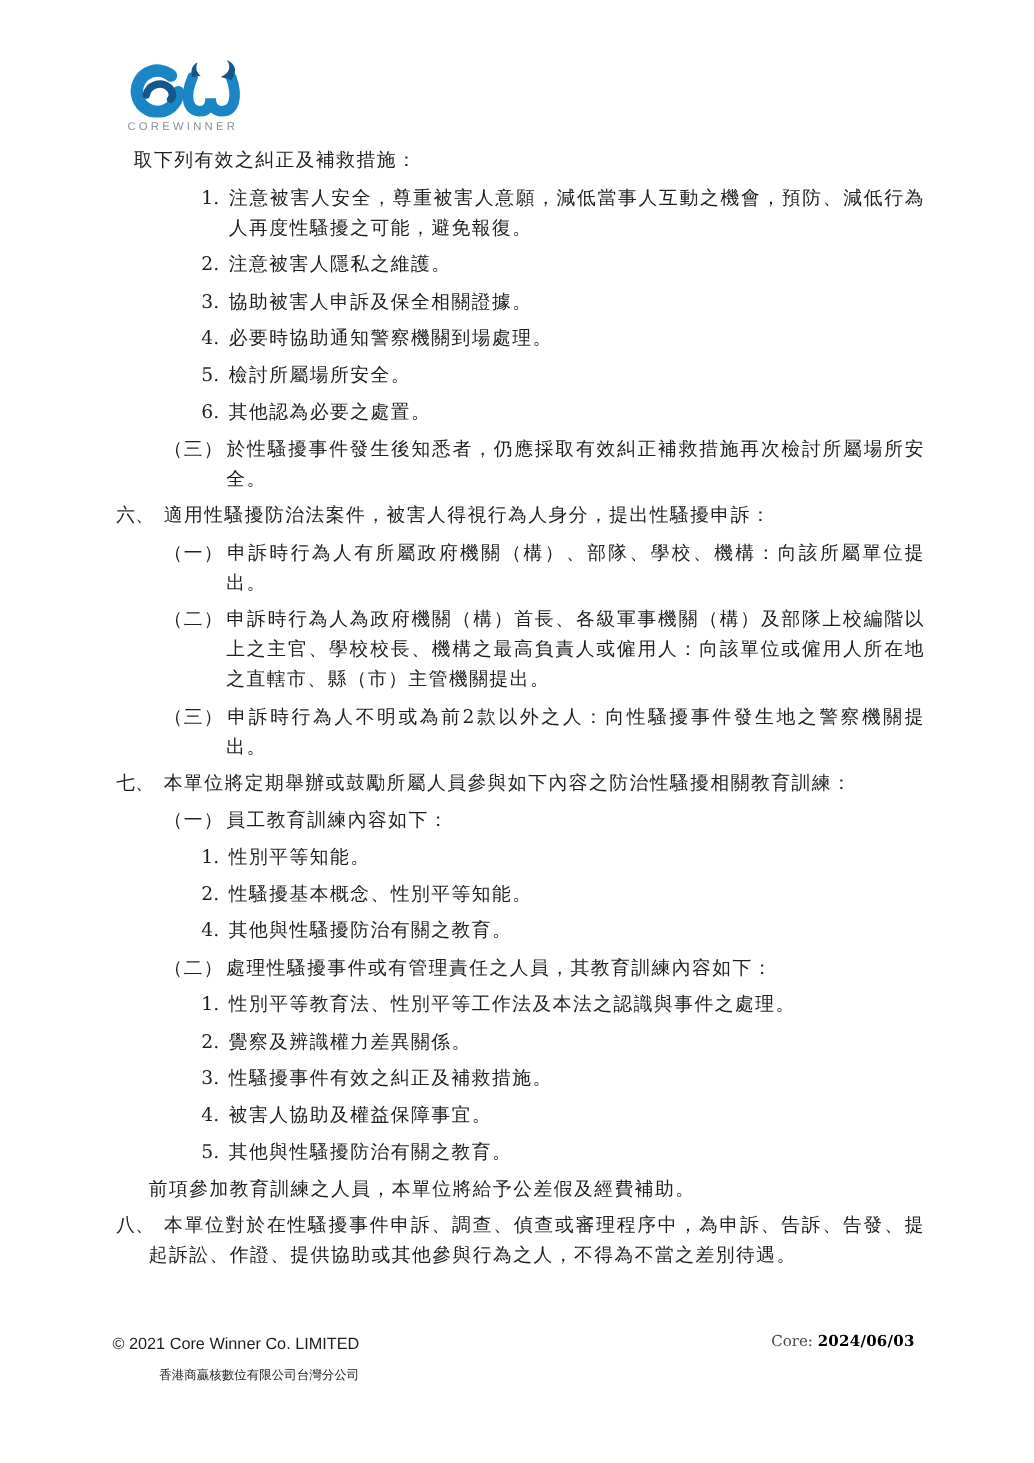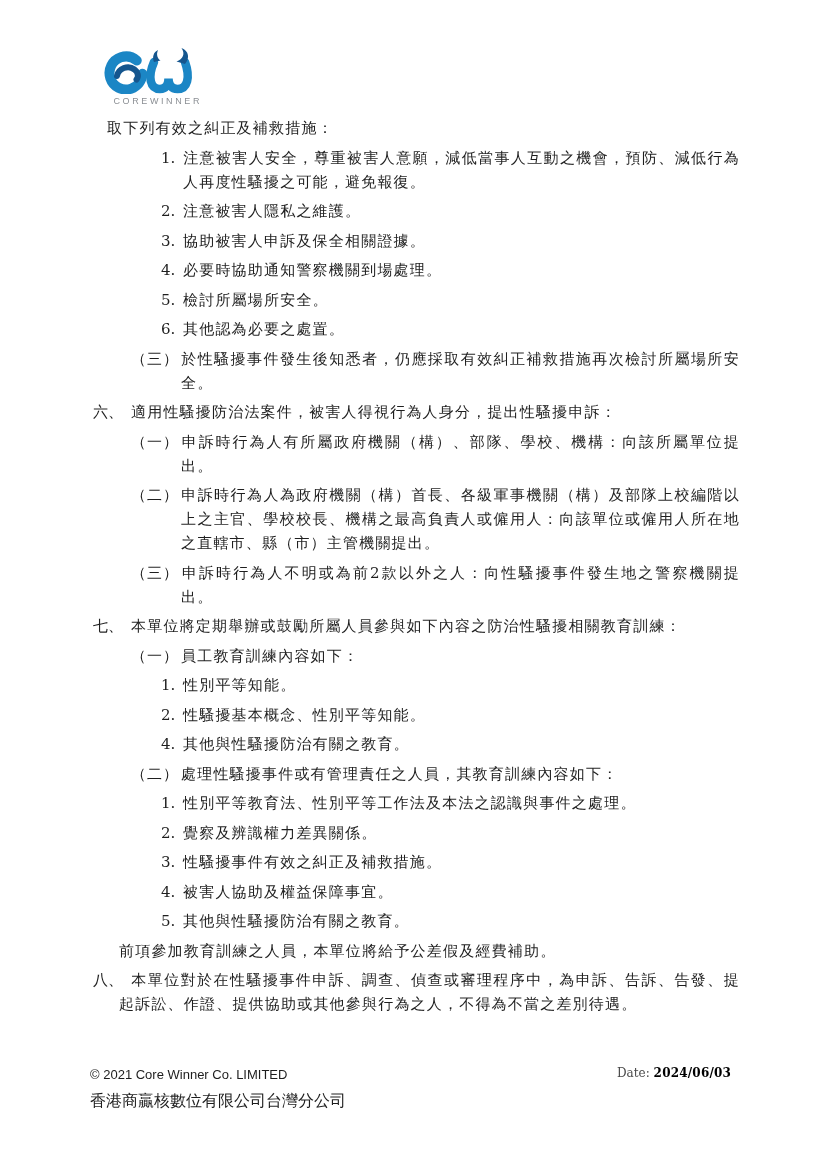--- a/index.html
+++ b/index.html
@@ -12,21 +12,20 @@
   .page{position:absolute;inset:0;background:#ffffff;}
 
   
   .logo{position:absolute;left:102px;top:48px;width:100px;}
   .logo svg{display:block;}
   .wordmark{
     margin-top:2px;
     font-family:"Liberation Sans","DejaVu Sans",sans-serif;
     font-size:9px;letter-spacing:2.6px;color:#8b8f94;
     white-space:nowrap;
-    text-align:right;
   }
 
   
   .doc{
     position:absolute;left:0;top:116px;right:0;
     font-size:15px;line-height:24px;
     text-align:justify;text-justify:inter-character;
   }
   .para{margin:0 87px 5.5px 0;letter-spacing:1.2px;}
   .marker{display:inline-block;text-indent:0;letter-spacing:0;}
@@ -39,21 +38,21 @@
   .p-num   .marker{width:22px;}
   .p-cont1{margin-left:119px;}
   .p-cont2{margin-left:107px;}
 
   
   .footer-left{
     position:absolute;left:90px;top:1062px;
     font-family:"Liberation Sans","DejaVu Sans",sans-serif;
     font-size:13px;color:#1d1d1d;line-height:26px;
   }
-  .footer-left .company{font-size:16px;}
+  .footer-left .company{font-size:10px;text-align:right;}
   .footer-date{
     position:absolute;left:617px;top:1066px;
     font-family:"DejaVu Serif","Liberation Serif",serif;
     font-size:12px;color:#4a4a4a;
   }
   .footer-date b{color:#000;font-weight:bold;letter-spacing:0.2px;margin-top:32px;}
 </style>
 </head>
 <body>
 
@@ -127,15 +126,15 @@
 
       <p class="para p-cont1"><span class="ptext">前項參加教育訓練之人員，本單位將給予公差假及經費補助。</span></p>
 
       <p class="para p-top"><span class="marker">八、</span><span class="ptext">本單位對於在性騷擾事件申訴、調查、偵查或審理程序中，為申訴、告訴、告發、提起訴訟、作證、提供協助或其他參與行為之人，不得為不當之差別待遇。</span></p>
     </div>
 
   <div class="footer-left">
     <div>© 2021 Core Winner Co. LIMITED</div>
     <div class="company">香港商贏核數位有限公司台灣分公司</div>
   </div>
-  <div class="footer-date"><span>Date:</span>&nbsp;<b>2024/06/03</b></div>
+  <div class="footer-date"><span>Core:</span>&nbsp;<b>2024/06/03</b></div>
 
 </div>
 
 </body></html>

